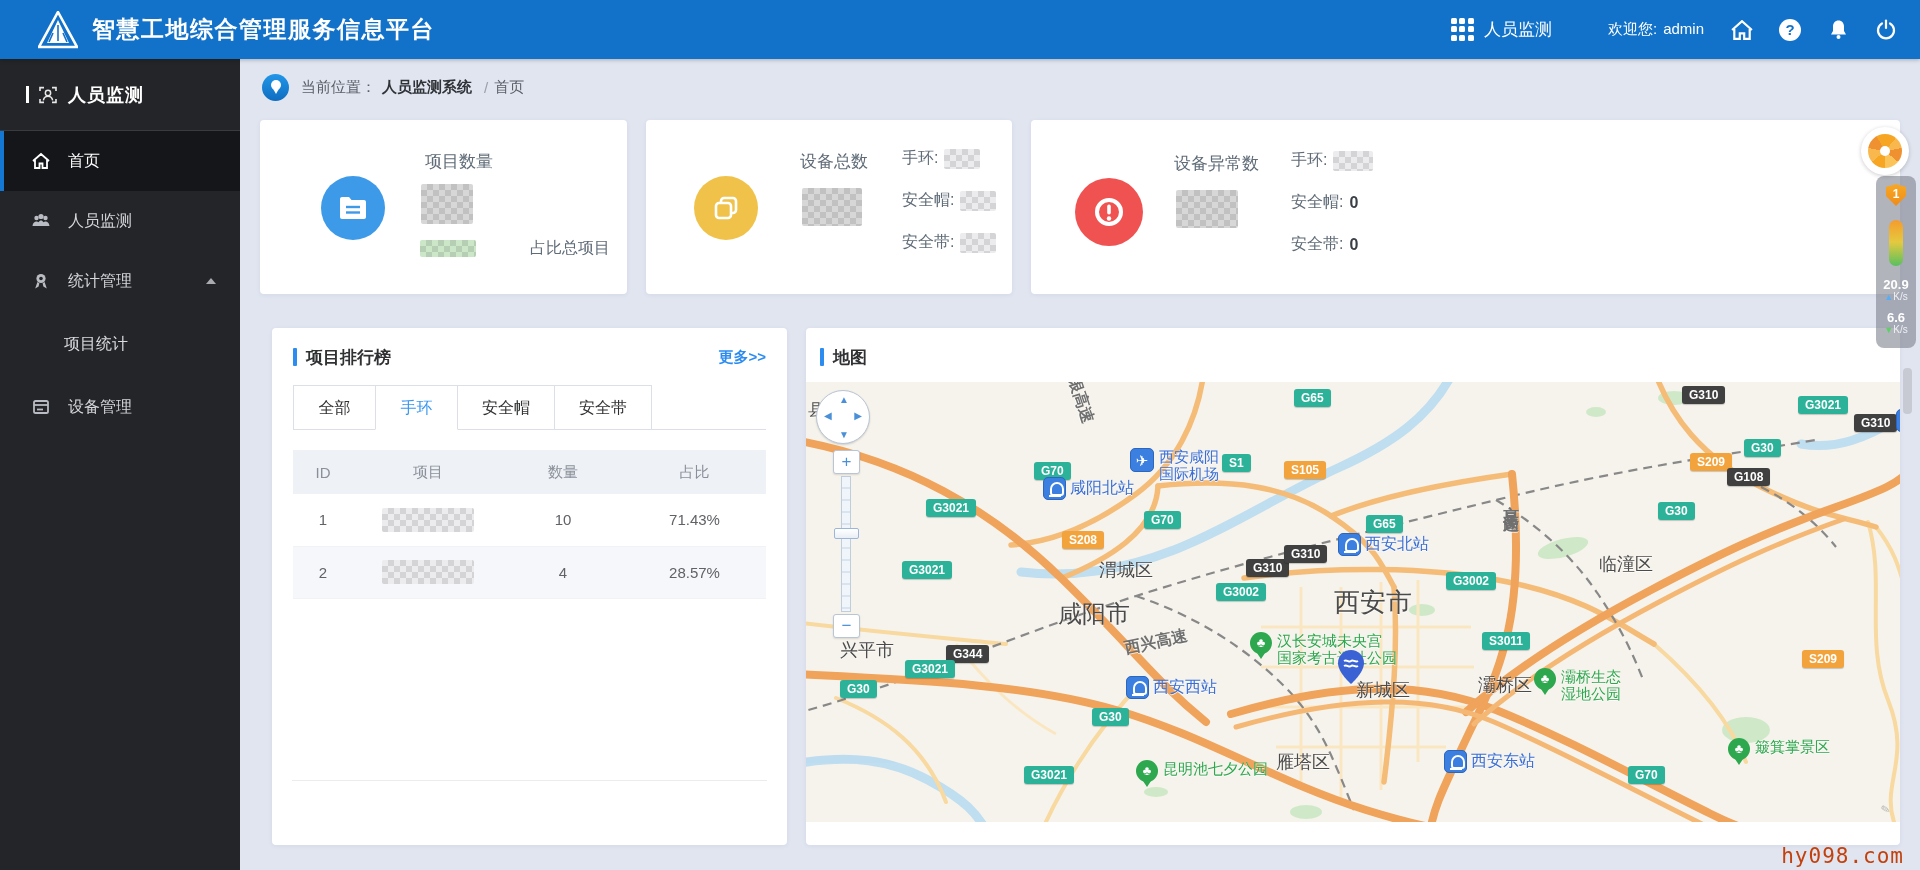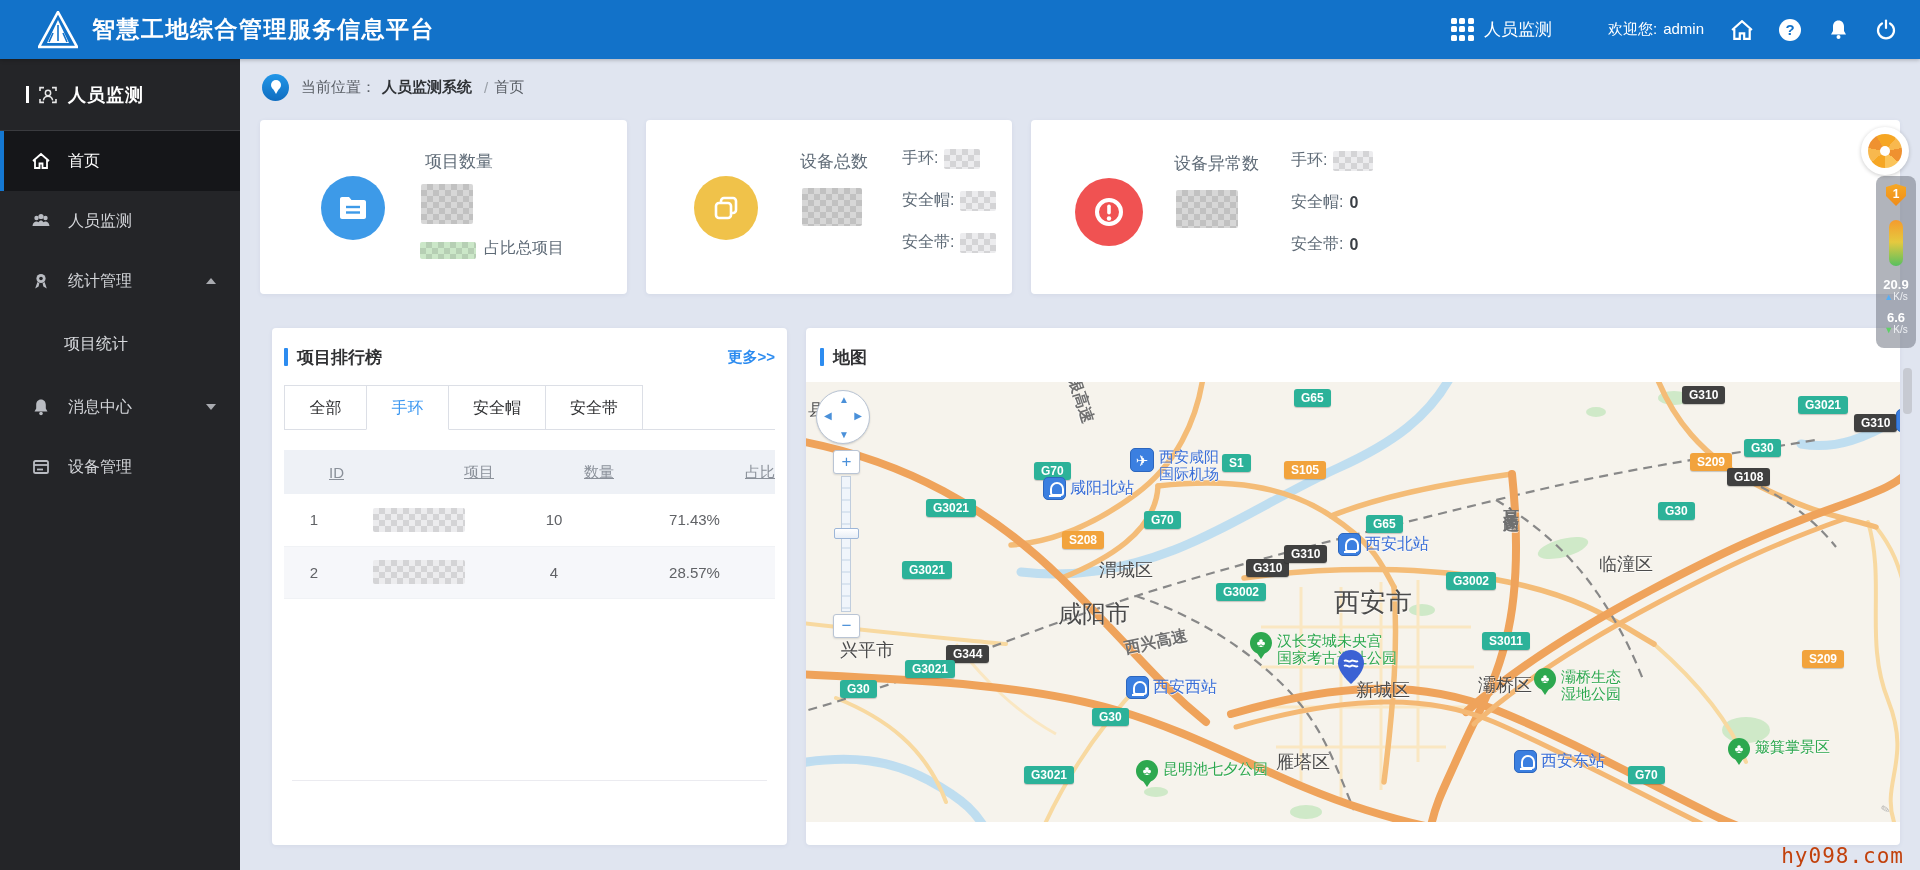--- a/index.html
+++ b/index.html
@@ -49,46 +49,46 @@
   .cards-row { position:absolute; left:20px; top:61px; right:20px; height:174px; display:flex; }
   .card { position:relative; background:#fff; border-radius:4px; height:174px; box-shadow:0 1px 4px rgba(60,80,130,.08); }
   .card + .card { margin-left:19px; }
   .c1 { width:367px; } .c2 { width:477px; } .c3 { width:366px; } .c4 { flex:1; }
   .big-circle { position:absolute; width:64px; height:64px; border-radius:50%; display:flex; align-items:center; justify-content:center; }
   .cc-blue { background:#3d9ae8; } .cc-indigo { background:#5360e0; } .cc-yellow { background:#f0c24a; } .cc-red { background:#f05252; }
   .card-label { position:absolute; font-size:17px; color:#5f6b77; white-space:nowrap; }
   .mosaic { background-color:#d7d7d7; background-image:linear-gradient(45deg,rgba(0,0,0,.10) 25%,transparent 25%,transparent 75%,rgba(0,0,0,.10) 75%),linear-gradient(45deg,rgba(0,0,0,.10) 25%,transparent 25%,transparent 75%,rgba(0,0,0,.10) 75%); background-size:12px 12px; background-position:0 0,6px 6px; border-radius:2px; position:absolute; }
   .mosaic.light { background-color:#ececee; }
   .mosaic.green { background-color:#cbe7c8; }
-  .sub-row { position:absolute; display:flex; align-items:flex-end; font-size:16px; color:#5f6b77; }
+  .sub-row { position:absolute; display:flex; align-items:center; font-size:16px; color:#5f6b77;gap:46px; }
   .sub-row .mosaic { position:relative; margin-right:8px; }
   .kv-row { position:absolute; display:flex; align-items:center; font-size:16px; color:#5f6b77; white-space:nowrap; }
   .kv-row .mosaic { position:relative; margin-left:6px; }
   .kv-row b { color:#3a3f45; font-weight:bold; margin-left:6px; }
 
   
   .bottom-row { position:absolute; left:32px; top:269px; right:20px; height:517px; display:flex; }
   .panel { background:#fff; border-radius:4px; box-shadow:0 1px 4px rgba(60,80,130,.08); position:relative; }
-  .panel-rank { width:515px; padding:14px 12px; }
+  .panel-rank { width:515px; padding:14px 21px; }
   .panel-map { flex:1; margin-left:19px; padding:14px 0 0 0; }
   .panel-head { display:flex; align-items:center; height:30px; }
   .panel-map .panel-head { padding-left:14px; }
   .ph-bar { width:4px; height:18px; background:#2d8cf0; border-radius:1px; margin-right:9px; flex:none; }
   .ph-title { font-size:17px; font-weight:bold; color:#303133; }
   .more-link { margin-left:auto; color:#2d8cf0; font-size:15px; font-weight:bold; cursor:pointer; }
 
   .tabs { display:flex; margin-top:13px; position:relative; height:45px; }
   .tabs::after { content:""; position:absolute; left:0; right:0; bottom:0; border-bottom:1px solid #dcdfe6; }
   .tab { position:relative; min-width:83px; padding:0 24px; height:45px; line-height:43px; text-align:center; font-size:16px; color:#303133; background:#fff; border:1px solid #dcdfe6; margin-right:-1px; cursor:pointer; }
   .tab.active { color:#3a96f0; border-bottom-color:#fff; z-index:2; }
 
   .rk-table { margin-top:20px; width:100%; border-collapse:collapse; font-size:15px; }
   .rk-table th { background:#eef1f6; color:#8a9099; font-weight:normal; height:44px; }
   .rk-table td { height:52px; color:#606266; border-bottom:1px solid #f0f2f5; text-align:center; }
-  .rk-table th { text-align:right;text-decoration:underline; }
+  .rk-table th { text-align:center; }
   .rk-table .col-id { width:60px; }
   .rk-table .col-pj { width:150px; }
   .rk-table .col-ct { width:120px; }
   .rk-table tr.alt td { background:#f6f7fa; }
   .cell-mosaic { width:92px; height:24px; margin:0 auto; position:relative; }
   .rank-footline { position:absolute; left:20px; right:20px; bottom:64px; border-top:1px solid #ebebf0; }
 
   
   .map-canvas { position:relative; margin-top:10px; width:100%; height:440px; background:#f6f3ec; overflow:hidden; cursor:grab; }
   .map-canvas svg.roads { position:absolute; left:0; top:0; }
@@ -220,28 +220,20 @@
           <polygon points="6.4,11 4.2,17.5 7.6,15.6 8.4,12.2"></polygon>
           <polygon points="13.6,11 15.8,17.5 12.4,15.6 11.6,12.2"></polygon>
         </g>
         <circle cx="10" cy="7.5" r="1.8" fill="#242528"></circle>
       </svg>
     <span class="mi-label">统计管理</span>
     <i class="caret up"></i>
   </div>
   <div class="submenu-item">
     <span>项目统计</span>
-  </div>
-  <div class="menu-item">
-    <svg class="mi-svg" viewBox="0 0 20 20">
-        <path d="M10 2.5 C7 2.5 5.2 4.8 5.2 7.8 V11.5 L3.5 14.5 H16.5 L14.8 11.5 V7.8 C14.8 4.8 13 2.5 10 2.5 Z" fill="#b9bcc2"></path>
-        <circle cx="10" cy="16.5" r="1.8" fill="#b9bcc2"></circle>
-      </svg>
-    <span class="mi-label">消息中心</span>
-    <i class="caret down"></i>
   </div>
   <div class="menu-item">
     <svg class="mi-svg" viewBox="0 0 20 20">
         <rect x="3" y="4" width="14" height="12" rx="1.6" fill="none" stroke="#b9bcc2" stroke-width="1.8"></rect>
         <line x1="3" y1="8" x2="17" y2="8" stroke="#b9bcc2" stroke-width="1.8"></line>
         <line x1="6" y1="12.5" x2="12" y2="12.5" stroke="#b9bcc2" stroke-width="1.8"></line>
       </svg>
     <span class="mi-label">设备管理</span>
   </div>
 </div>
@@ -504,21 +496,21 @@
             <span>咸阳北站</span>
           </div>
           <div class="mstation" style="left: 518px; top: 151px;">
             <div class="st-icon"></div>
             <span>西安北站</span>
           </div>
           <div class="mstation" style="left: 306px; top: 294px;">
             <div class="st-icon"></div>
             <span>西安西站</span>
           </div>
-          <div class="mstation" style="left: 694px; top: 368px;">
+          <div class="mstation" style="left: 624px; top: 368px;">
             <div class="st-icon"></div>
             <span>西安东站</span>
           </div>
           <div class="mstation" style="left: 1076px; top: 27px;">
             <div class="st-icon"></div>
           </div>
           <div class="mairport" style="left: 324px; top: 66px;">
             <div class="ap-icon">✈</div>
             <div class="ap-text">
               <div>西安咸阳</div>

